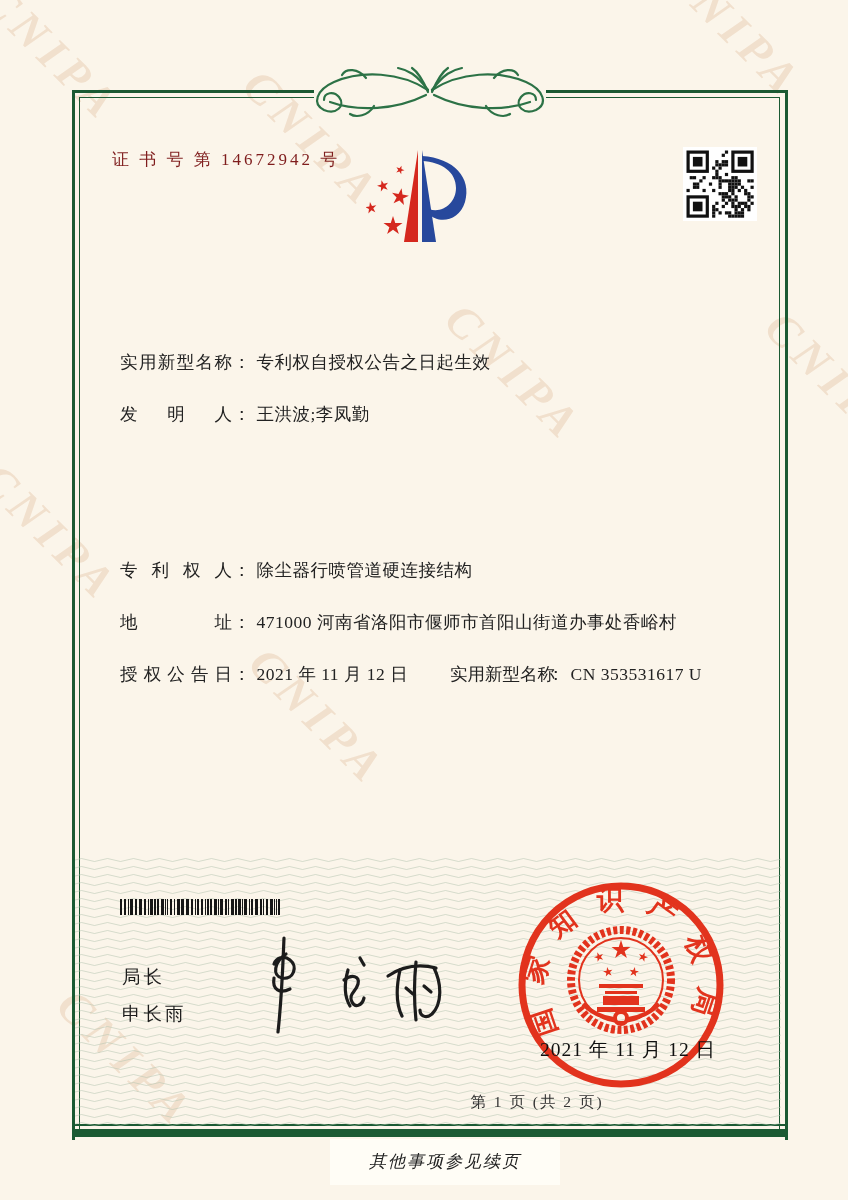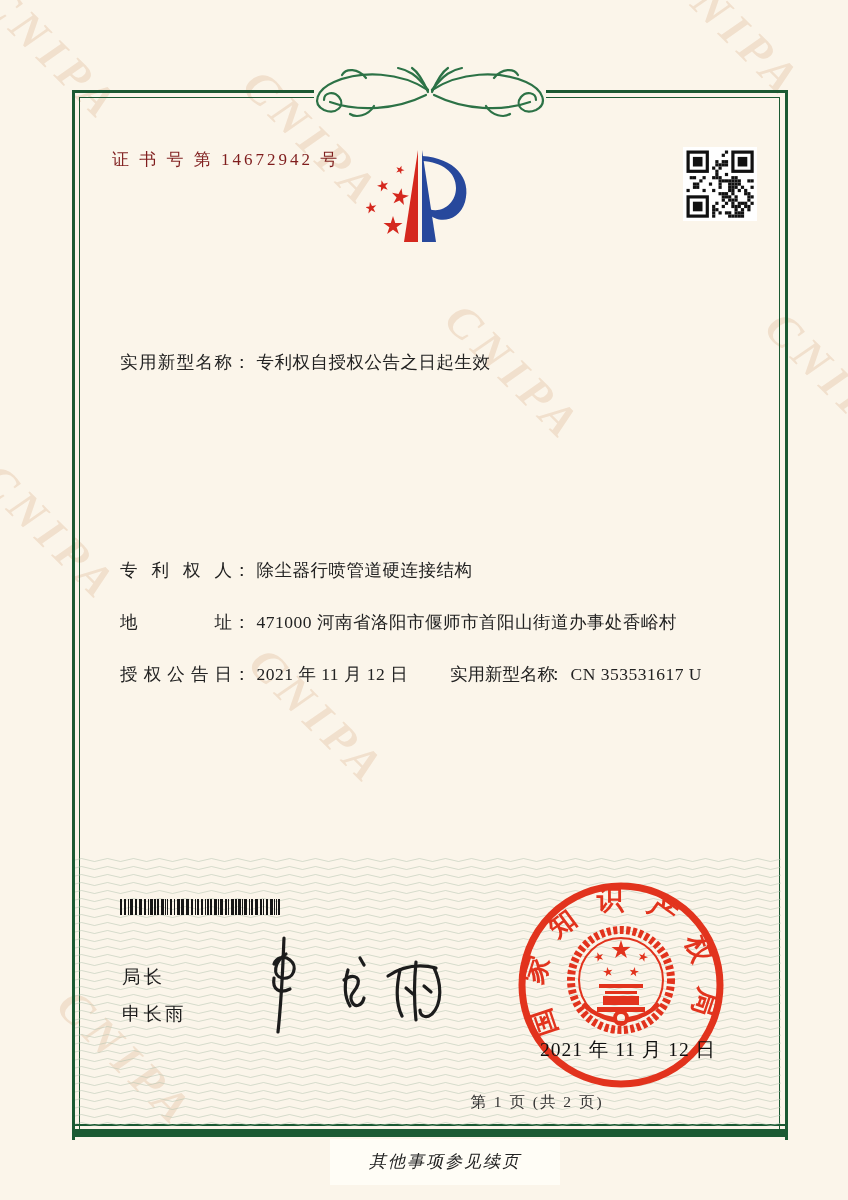--- a/index.html
+++ b/index.html
@@ -262,20 +262,23 @@
       <rect x="54.7" y="9.9" width="9.600000000000001" height="9.600000000000001" fill="#111"></rect>
       <rect x="3.5" y="48.300000000000004" width="22.400000000000002" height="22.400000000000002" fill="#111"></rect>
       <rect x="6.7" y="51.5" width="16" height="16" fill="#fff"></rect>
       <rect x="9.9" y="54.7" width="9.600000000000001" height="9.600000000000001" fill="#111"></rect>
     </svg>
 
 
   <div class="row" style="top:350px">
     <span class="flabel">实用新型名称</span><span class="colon">：</span><span class="fvalue">专利权自授权公告之日起生效</span>
   </div>
+  <div class="row" style="top:402px">
+    <span class="flabel">发明人</span><span class="colon">：</span><span class="fvalue">王洪波;李凤勤</span>
+  </div>
   <div class="row" style="top:558px">
     <span class="flabel">专利权人</span><span class="colon">：</span><span class="fvalue">除尘器行喷管道硬连接结构</span>
   </div>
   <div class="row" style="top:610px">
     <span class="flabel">地址</span><span class="colon">：</span><span class="fvalue">471000 河南省洛阳市偃师市首阳山街道办事处香峪村</span>
   </div>
   <div class="row" style="top:662px">
     <span class="flabel">授权公告日</span><span class="colon">：</span><span class="fvalue">2021 年 11 月 12 日</span>
     <span class="pair2">
       <span class="flabel">实用新型名称</span><span class="colon">：</span><span class="fvalue">CN 353531617 U</span>

